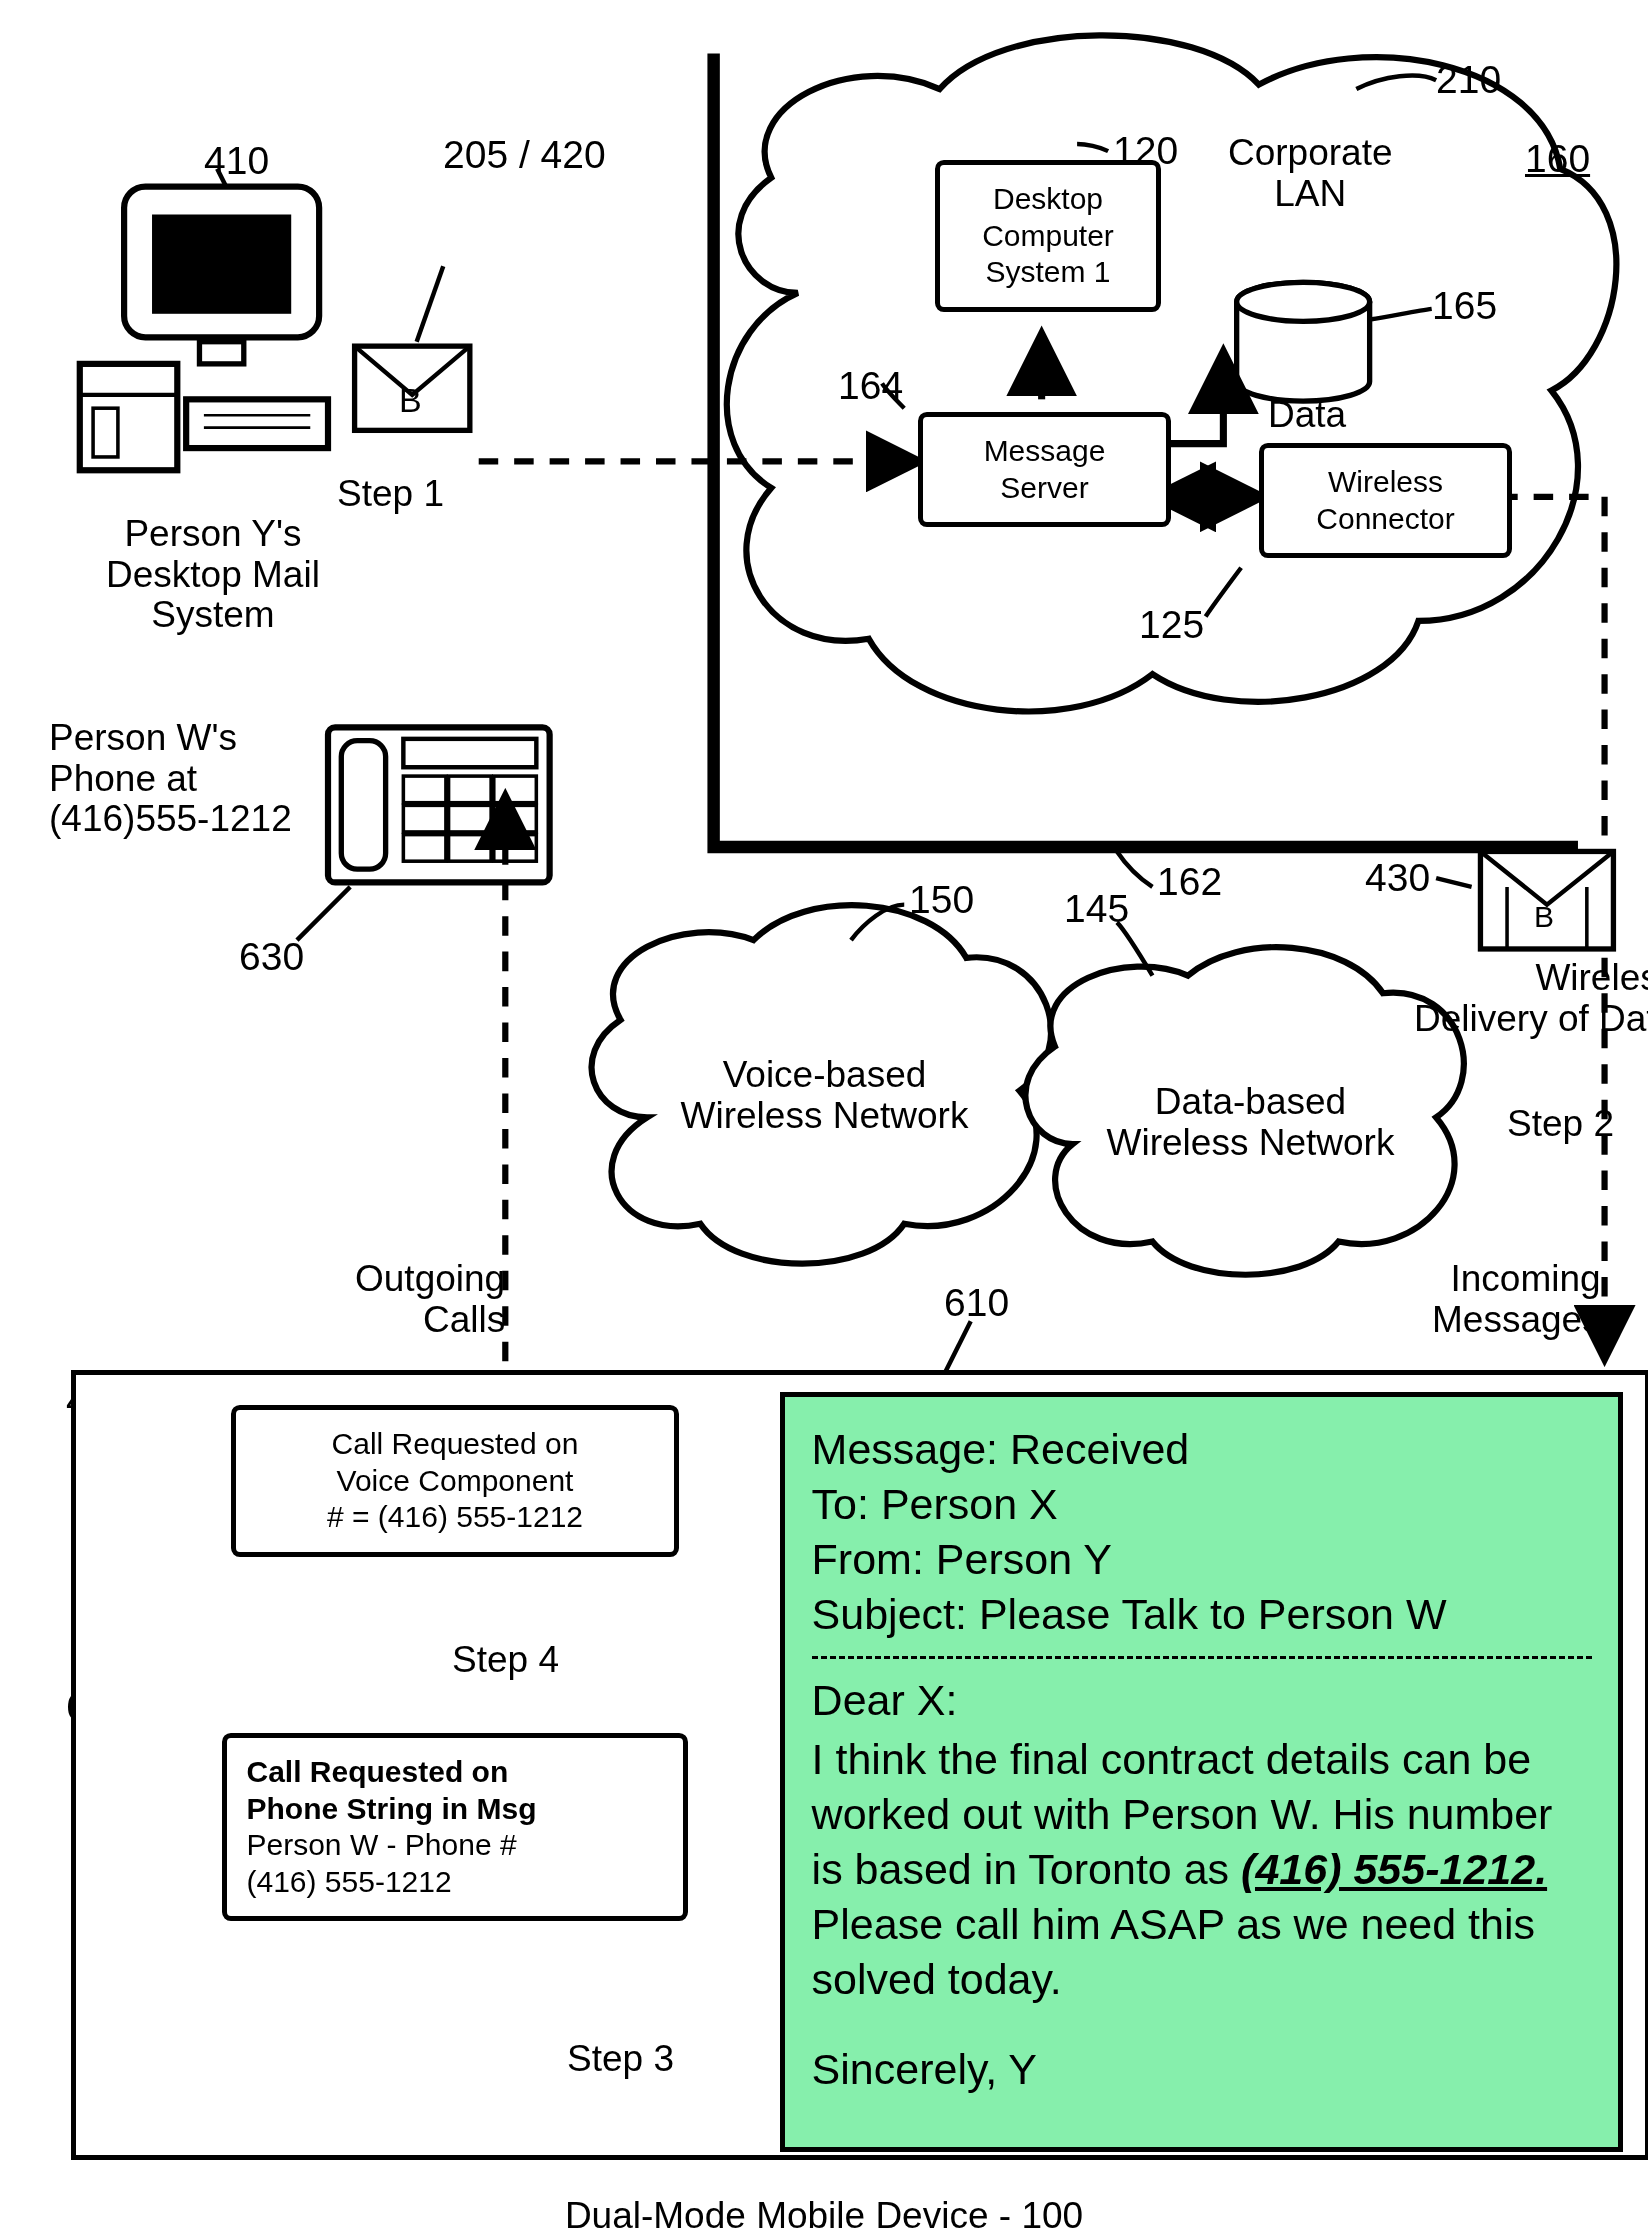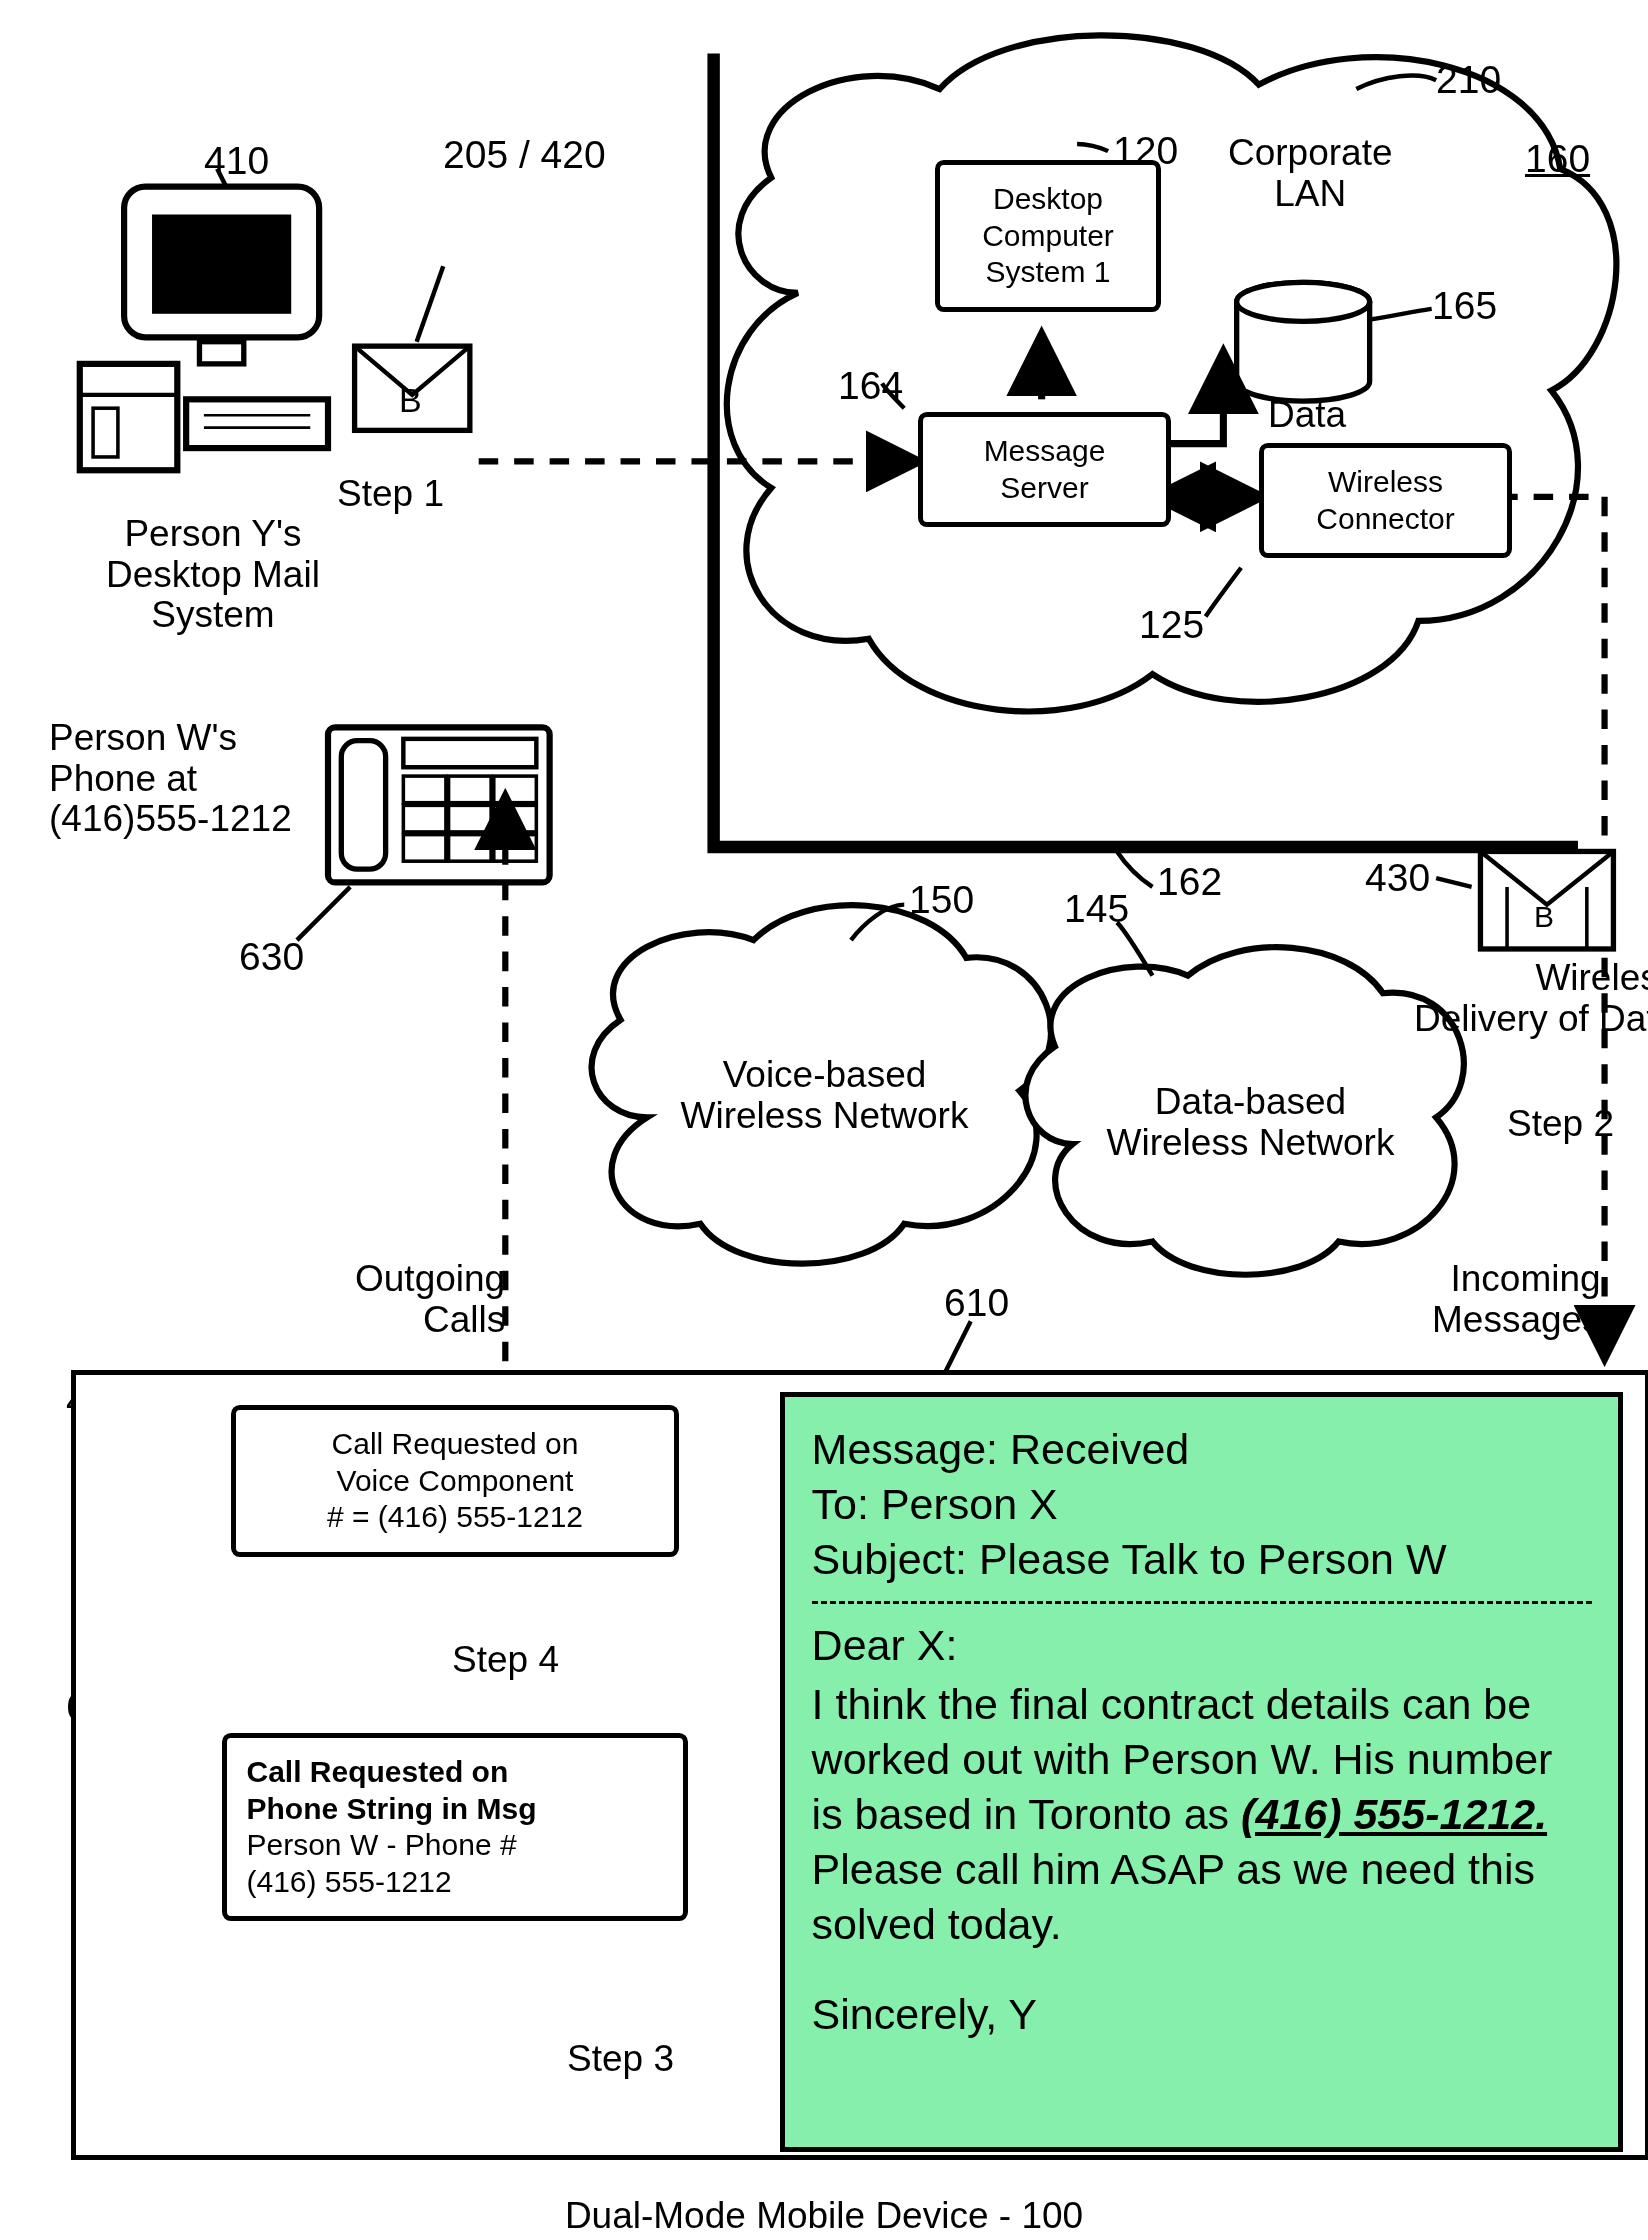--- a/index.html
+++ b/index.html
@@ -265,20 +265,21 @@
 Phone String in Msg</span><br>
   <span style="white-space:pre;">Person W - Phone #
 (416) 555-1212</span>
 </div>
 
 <div class="abs label" style="left:567px; top:2039px;">Step 3</div>
 
 <div class="abs msgbox" style="left:780px; top:1392px; width:780px; height:700px;">
   <div>Message: Received</div>
   <div>To: Person X</div>
+  <div>From: Person Y</div>
   <div>Subject: Please Talk to Person W</div>
   <div style="border-top:3.5px dashed #000; margin:14px 0;"></div>
   <div>Dear X:</div>
   <div style="margin-top:3.5px;">
     <span>  I think the final contract details can be worked out with Person W. His number is based in Toronto as </span><span class="bold italic underline">(416) 555-1212.</span><span>  Please call him ASAP as we need this solved today.</span>
   </div>
   <div style="margin-top:35px;">Sincerely, Y</div>
 </div>
 
 <div class="abs label" style="left:0px; top:2177px; width:1648px;margin-top:19px;">Dual-Mode Mobile Device - 100</div>

